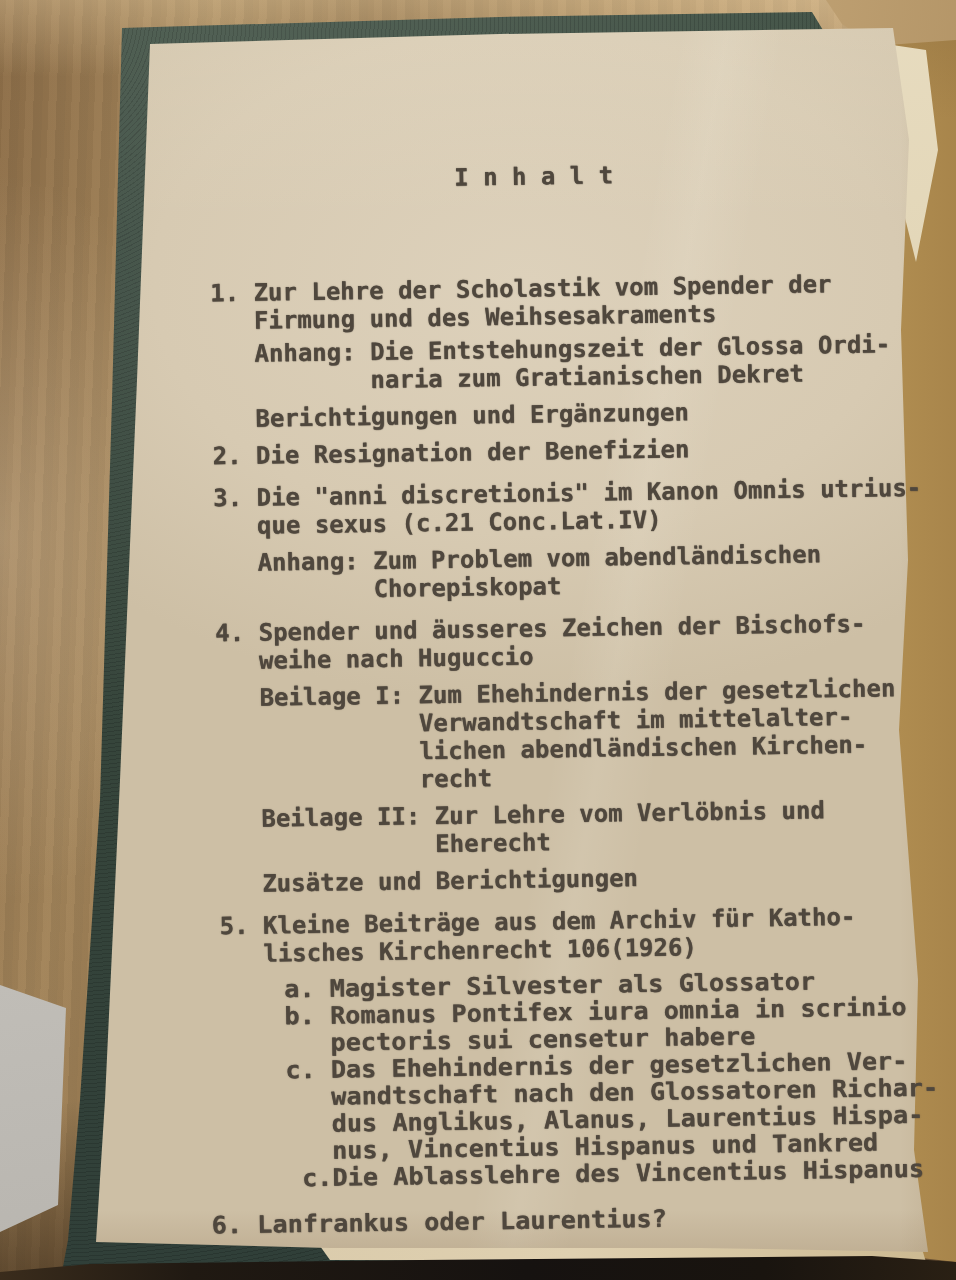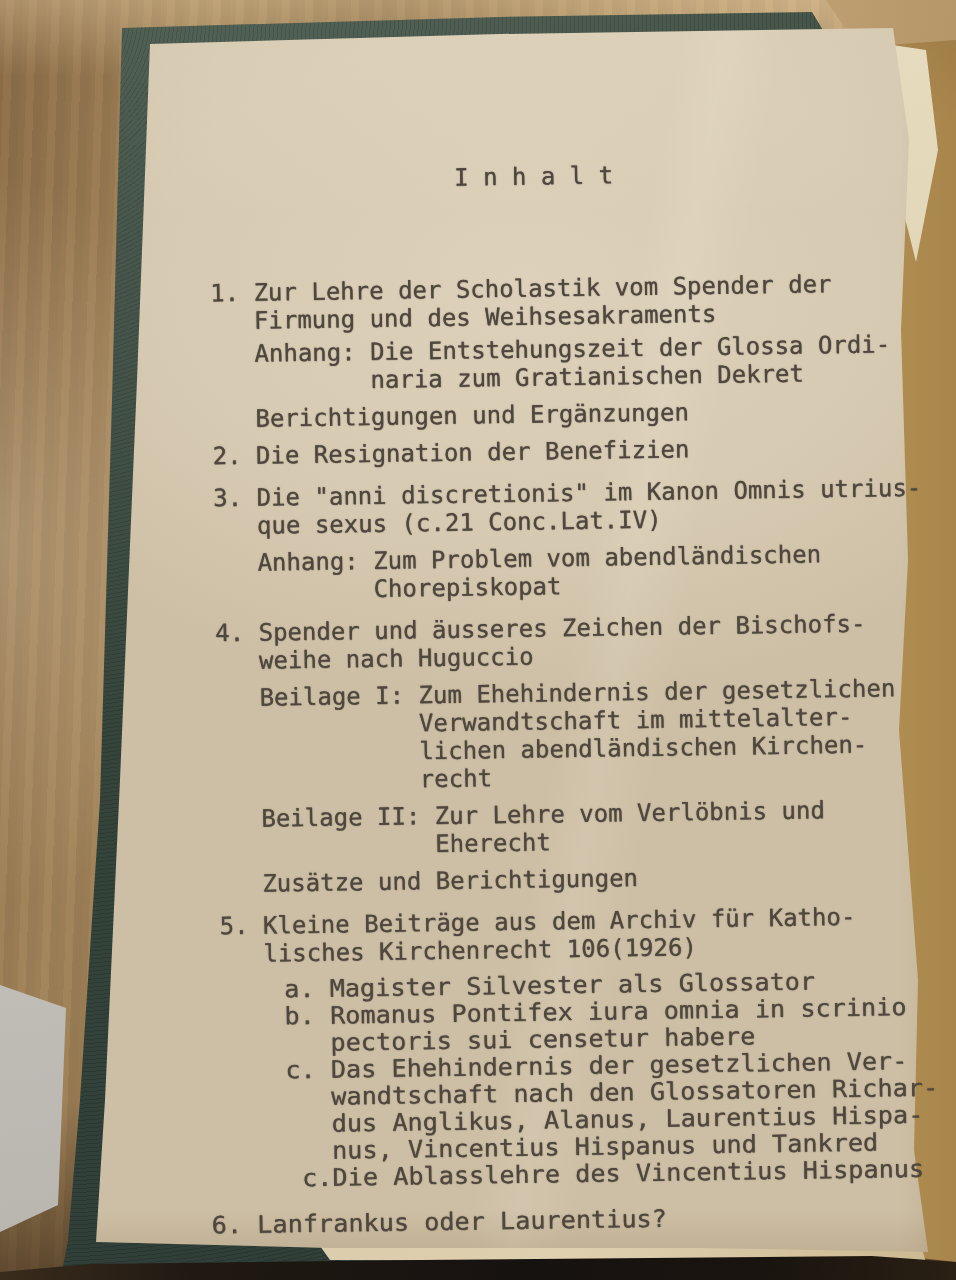--- a/index.html
+++ b/index.html
@@ -1,18 +1,19 @@
 <!DOCTYPE html>
 <html style="--cover-green: #36453b; --page-cream: #d7cab2; --wood-brown: #a4875d; --fore-edge-tan: #d3b98c; --ink: #4f473d; --shadow: #161210;"><head>
 <meta charset="utf-8">
 <style>
   html,body{margin:0;padding:0;background:#222;}
   .photo{
     position:relative;width:956px;height:1280px;overflow:hidden;
     font-family:"DejaVu Sans Mono", monospace;
+    font-weight:bold;
   }
   .layer{position:absolute;inset:0;}
   
   .wood{
     background:
       linear-gradient(180deg, rgba(252,228,182,.32) 0%, rgba(252,228,182,0) 6%),
       radial-gradient(ellipse 320px 520px at 0% 42%, rgba(242,222,192,.28), transparent 70%),
       linear-gradient(180deg, rgba(40,25,12,0) 86%, rgba(40,25,12,.5) 99%),
       repeating-linear-gradient(92deg, rgba(90,60,30,.10) 0 6px, rgba(165,125,85,.08) 6px 14px, rgba(60,40,20,.10) 14px 23px),
       linear-gradient(100deg, #8d6f4a 0%, #a4875d 18%, #93764f 32%, #ab8d62 50%, #bd9f74 68%, #b09062 85%, #9c7c52 100%);

